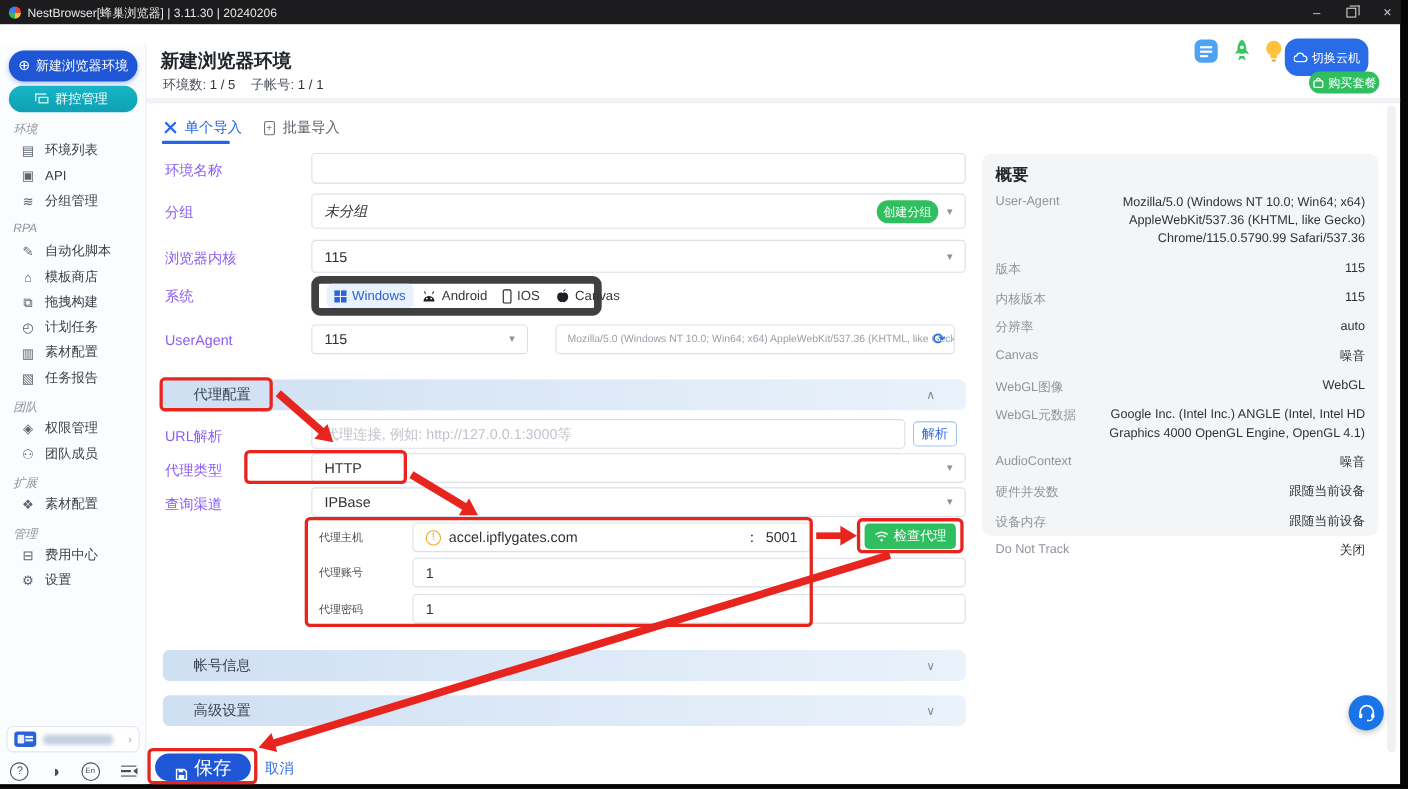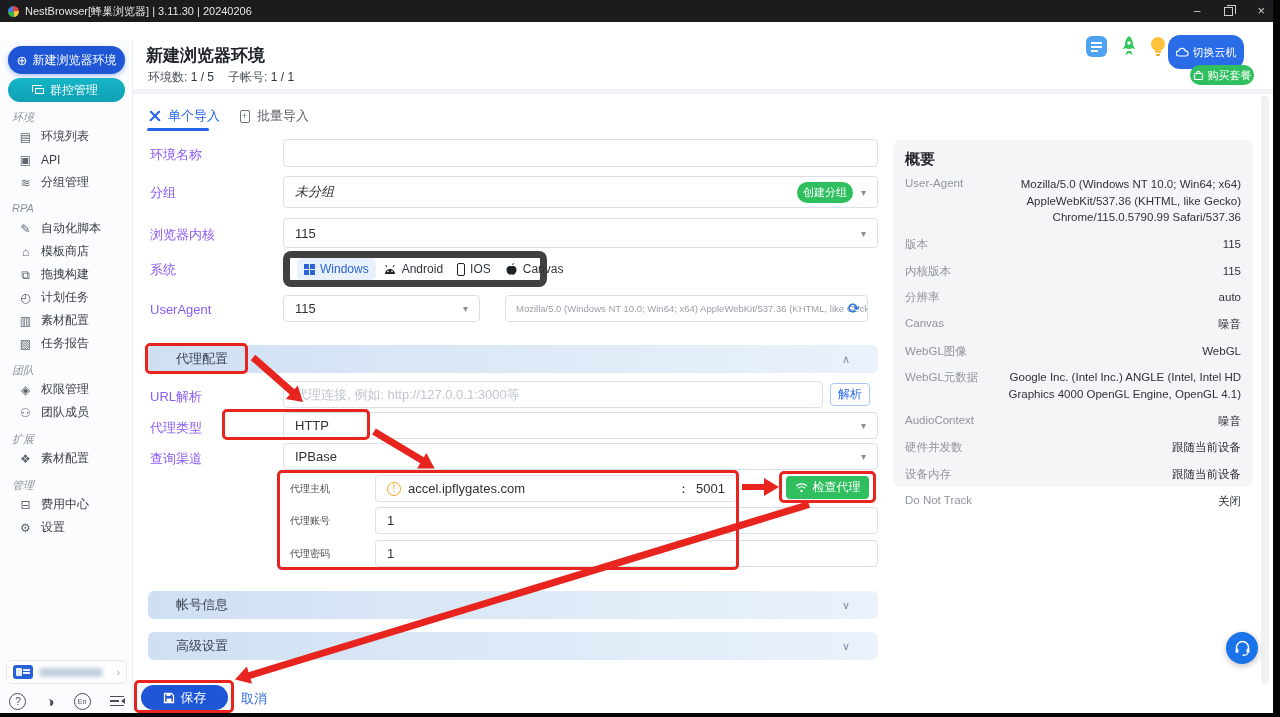--- a/index.html
+++ b/index.html
@@ -87,21 +87,21 @@
   .ios-ic{width:8px;height:13px;border:1.5px solid #1d2126;border-radius:2px}
   .ua-input{left:505px;top:295px;width:363px;height:27px;font-size:9.5px;color:#9aa0a8;padding-right:28px;position:absolute;background:#fff;border:1px solid #dcdfe6;border-radius:4px;display:flex;align-items:center;padding-left:10px;overflow:hidden;white-space:nowrap}
   .refresh-ic{position:absolute;left:848px;top:300px;color:#2f7ae5;font-size:14px;font-weight:bold}
   .secbar{position:absolute;left:148px;width:730px;height:28px;border-radius:6px;background:linear-gradient(90deg,#cfe0f3,#eaf2fb);display:flex;align-items:center;padding:0 28px;font-size:13px;color:#3b4350}
   .secbar .chev{margin-left:auto;color:#7d8da2;font-size:11px}
   .btn-parse{position:absolute;left:830px;top:383px;width:40px;height:23px;border:1px solid #a8c8f0;border-radius:4px;background:#fff;color:#2e6be6;font-size:12px;display:flex;align-items:center;justify-content:center}
   input.raw{outline:none;border:none;width:100%;font-size:13px;color:#303133;font-family:inherit}
   input.raw::placeholder{color:#c0c4cc}
   .warn-ic{width:14px;height:14px;border:1.5px solid #f5a623;border-radius:50%;color:#f5a623;font-size:10px;display:flex;align-items:center;justify-content:center;margin-right:7px;flex:0 0 auto}
   .btn-check{position:absolute;left:786px;top:476px;width:83px;height:23px;border-radius:4px;background:#2fbf5f;color:#fff;font-size:12px;display:flex;align-items:center;justify-content:center;gap:5px}
-  .btn-save{position:absolute;left:141px;top:685px;width:87px;height:25px;border-radius:13px;background:#1e56d6;color:#fff;font-size:13px;display:flex;align-items:center;justify-content:center;gap:6px}
+  .btn-save{position:absolute;left:141px;top:685px;width:87px;height:25px;border-radius:13px;background:#1e56d6;color:#fff;font-size:17px;display:flex;align-items:flex-end;justify-content:center;gap:6px}
   .link-cancel{position:absolute;left:241px;top:690px;font-size:13px;color:#2e6be6}
 
   
   .summary{position:absolute;left:893px;top:140px;width:360px;height:347px;background:#f4f5f7;border-radius:8px;padding:10px 12px 0}
   .sum-title{font-size:15px;font-weight:bold;color:#23272d;margin-bottom:2px}
   .sum-row{display:flex;justify-content:space-between;gap:14px;padding:5px 0;font-size:11.5px;align-items:flex-start}
   .sum-row .sl{color:#8f959e;white-space:nowrap;padding-top:1px}
   .sum-row .sv{color:#2e3238;text-align:right;max-width:252px;line-height:1.45}
 
   .fab{position:absolute;left:1226px;top:632px;width:32px;height:32px;border-radius:50%;background:#1a73e8;display:flex;align-items:center;justify-content:center;box-shadow:0 2px 6px rgba(0,0,0,.25)}

